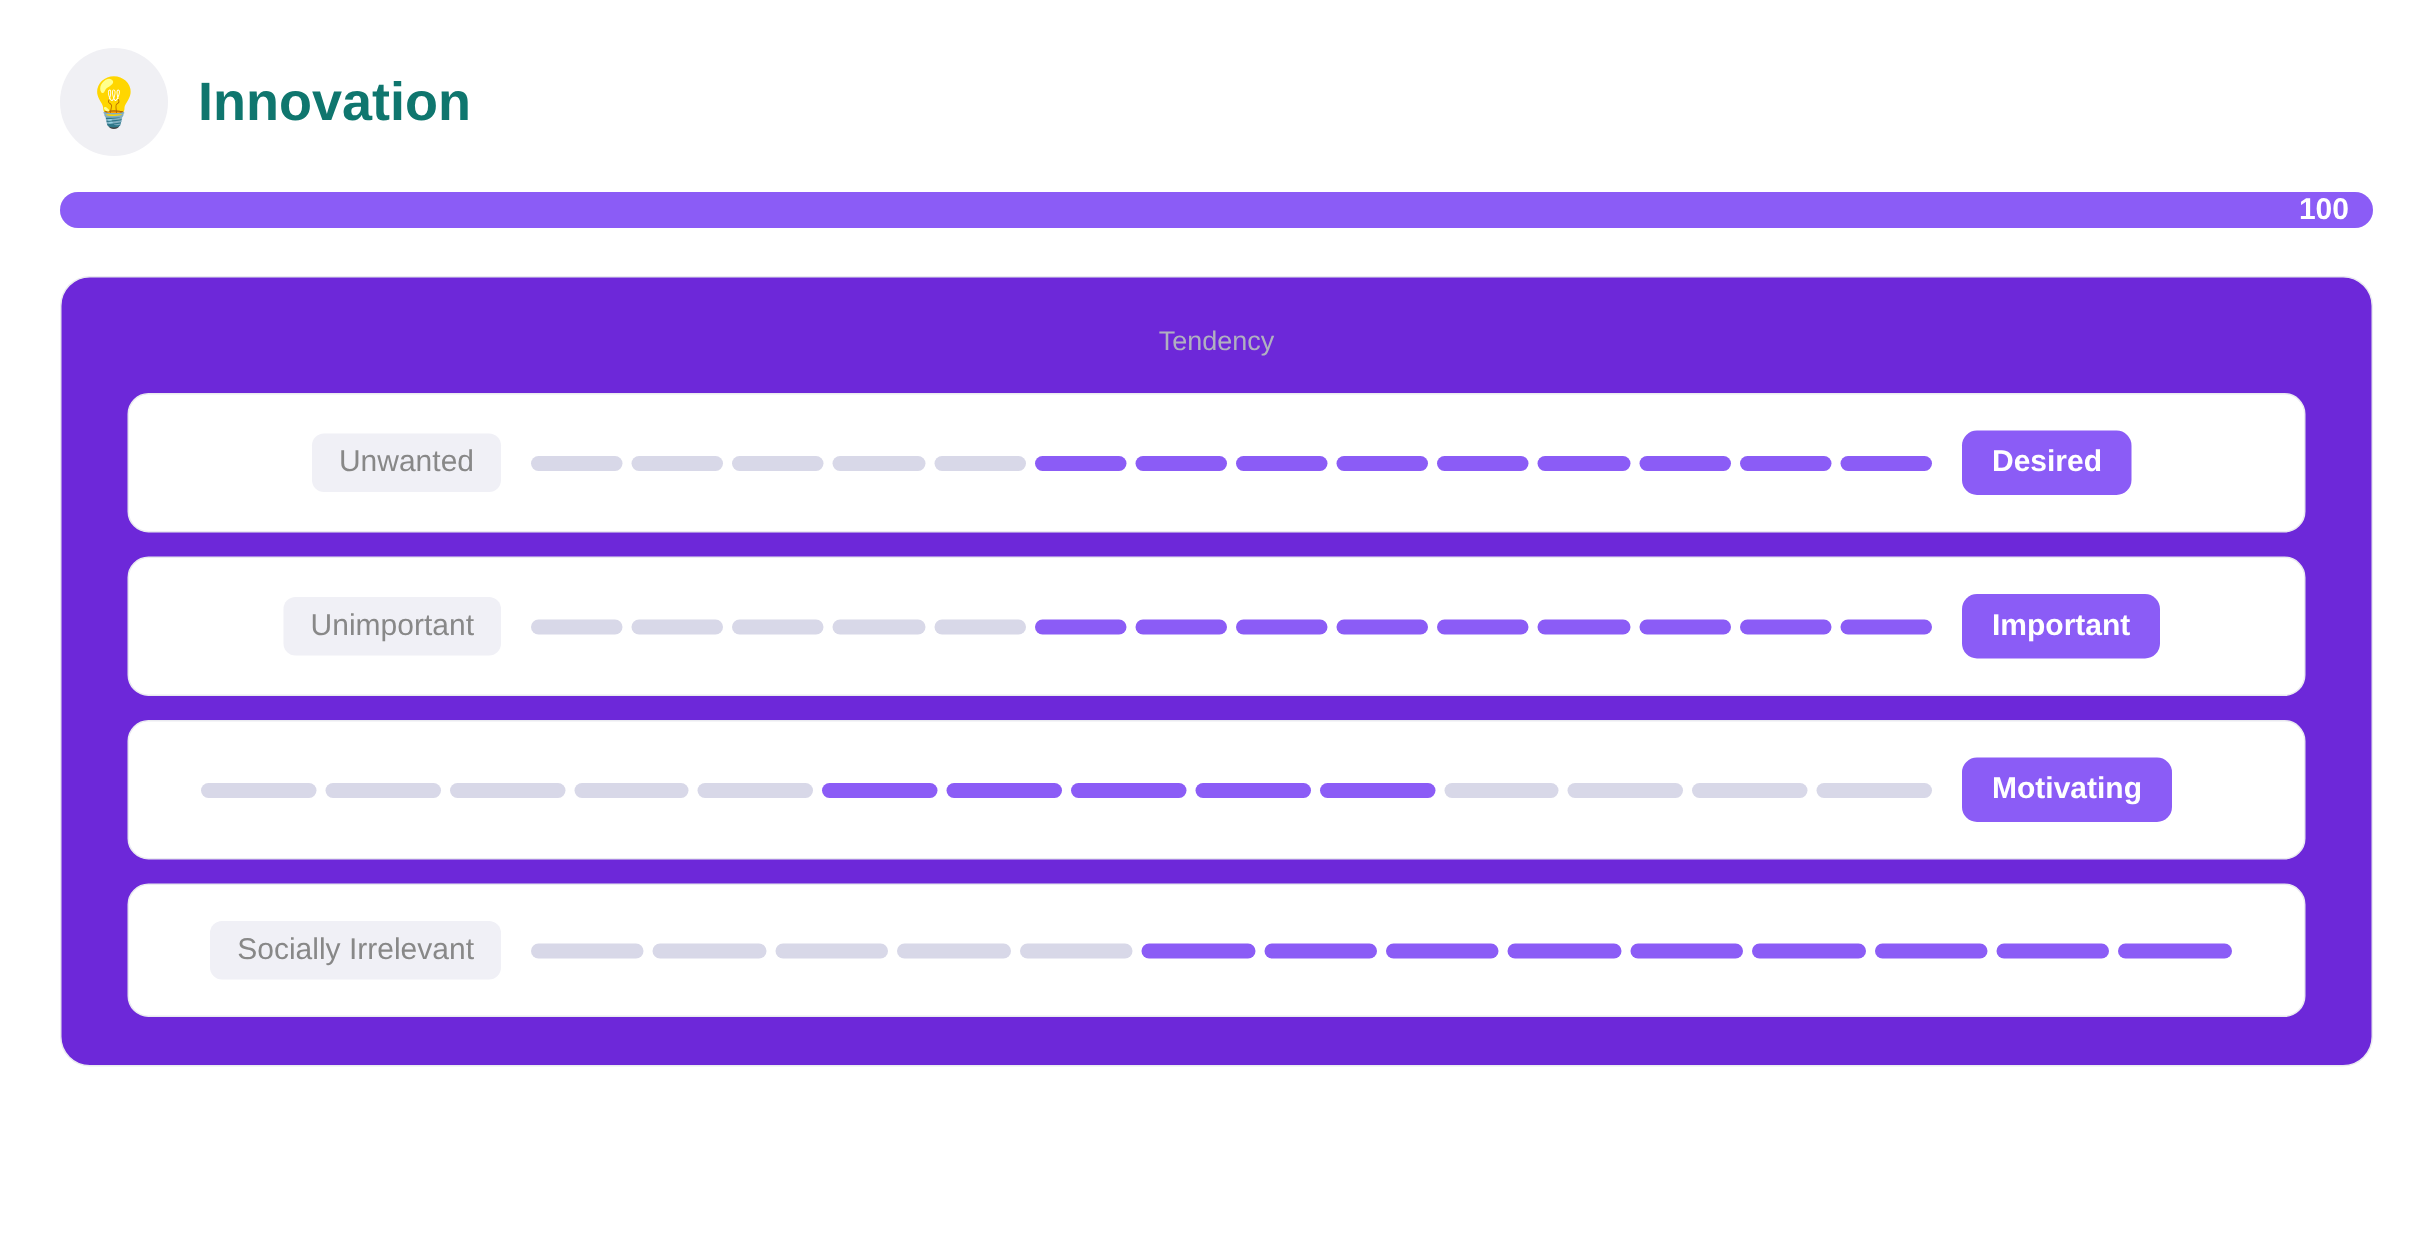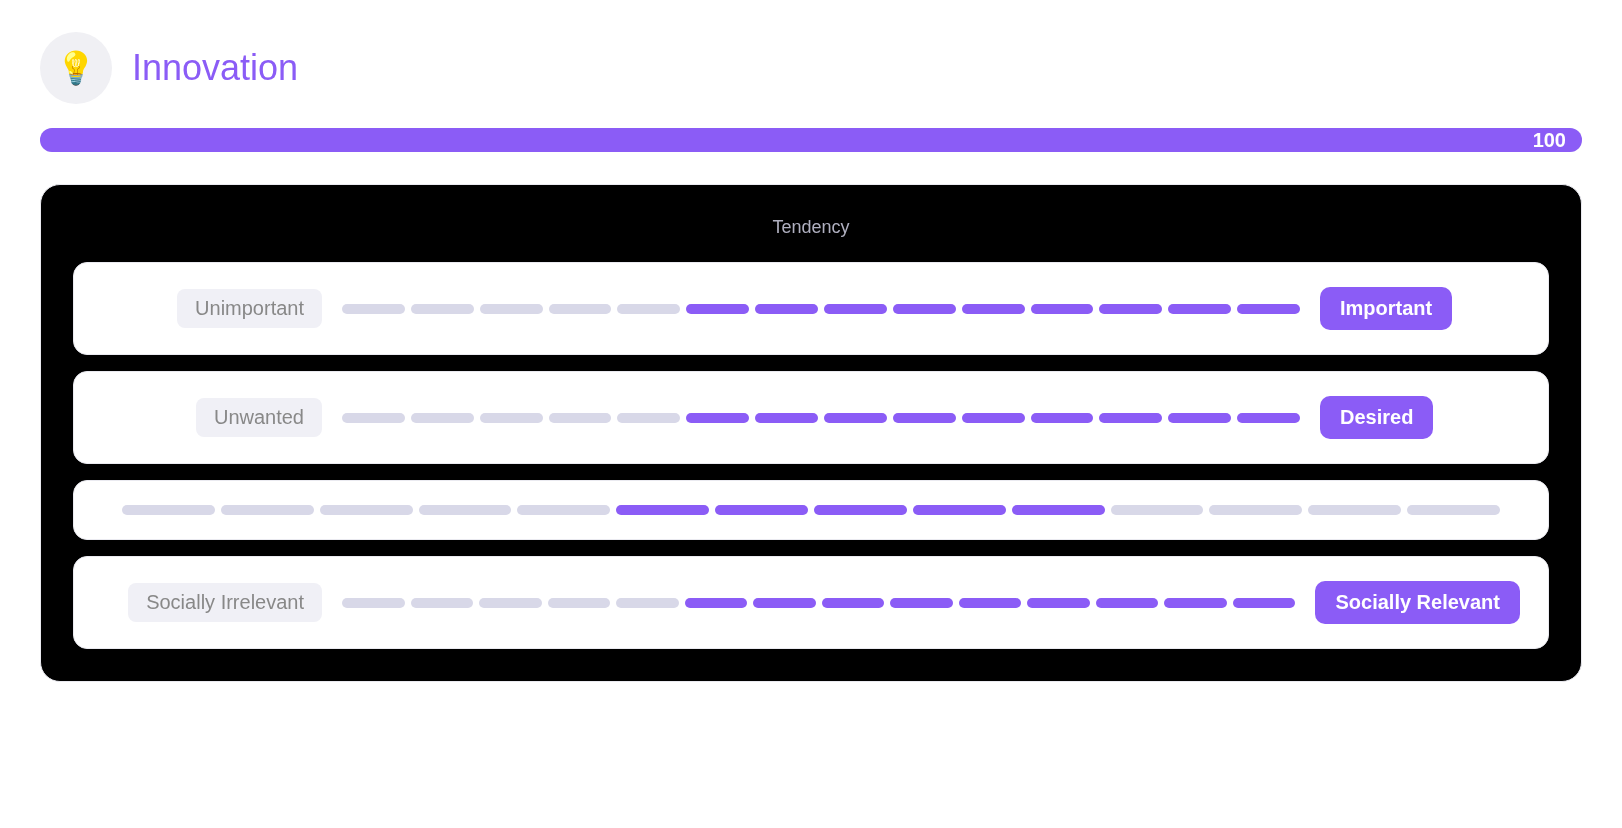--- a/index.html
+++ b/index.html
@@ -25,22 +25,22 @@
       background: #f0f0f4;
       display: flex;
       align-items: center;
       justify-content: center;
       font-size: 32px;
       flex-shrink: 0;
     }
 
     .title {
       font-size: 36px;
-      font-weight: 400;
-      color: #8b5cf6;
+      font-weight: 700;
+      color: #0f766e;
     }
 
     .progress-bar-container {
       width: 100%;
       height: 24px;
       background: #e8e8f0;
       border-radius: 20px;
       overflow: visible;
       margin-bottom: 32px;
       position: relative;
@@ -57,23 +57,23 @@
       position: relative;
     }
 
     .progress-bar-value {
       color: #fff;
       font-size: 20px;
       font-weight: 700;
     }
 
     .card {
-      background: #000000;
+      background: #6d28d9;
       border-radius: 20px;
-      padding: 32px 32px;
+      padding: 32px 44px;
       border: 1px solid #eaeaf0;
       margin-top: 12px;
     }
 
     .tendency-label {
       text-align: center;
       color: #b0b0c0;
       font-size: 18px;
       margin-bottom: 24px;
       font-weight: 400;
@@ -151,91 +151,91 @@
   <div class="progress-bar-fill" style="width: 100%;">
     <span class="progress-bar-value">100</span>
   </div>
 </div>
 
 <div class="card">
   <div class="tendency-label">Tendency</div>
 
   <div id="rows-container">
       <div class="row">
+        <div class="label-left"><span class="label-pill">Unwanted</span></div>
+        <div class="segments-container">
+          <div class="seg inactive"></div>
+          <div class="seg inactive"></div>
+          <div class="seg inactive"></div>
+          <div class="seg inactive"></div>
+          <div class="seg inactive"></div>
+          <div class="seg active"></div>
+          <div class="seg active"></div>
+          <div class="seg active"></div>
+          <div class="seg active"></div>
+          <div class="seg active"></div>
+          <div class="seg active"></div>
+          <div class="seg active"></div>
+          <div class="seg active"></div>
+          <div class="seg active"></div>
+        </div>
+        <div class="label-right"><span class="label-pill-active">Desired</span></div>
+      </div>
+      <div class="row">
         <div class="label-left"><span class="label-pill">Unimportant</span></div>
         <div class="segments-container">
           <div class="seg inactive"></div>
           <div class="seg inactive"></div>
           <div class="seg inactive"></div>
           <div class="seg inactive"></div>
           <div class="seg inactive"></div>
           <div class="seg active"></div>
           <div class="seg active"></div>
           <div class="seg active"></div>
           <div class="seg active"></div>
           <div class="seg active"></div>
           <div class="seg active"></div>
           <div class="seg active"></div>
           <div class="seg active"></div>
           <div class="seg active"></div>
         </div>
         <div class="label-right"><span class="label-pill-active">Important</span></div>
       </div>
       <div class="row">
-        <div class="label-left"><span class="label-pill">Unwanted</span></div>
-        <div class="segments-container">
-          <div class="seg inactive"></div>
-          <div class="seg inactive"></div>
-          <div class="seg inactive"></div>
-          <div class="seg inactive"></div>
-          <div class="seg inactive"></div>
-          <div class="seg active"></div>
-          <div class="seg active"></div>
-          <div class="seg active"></div>
-          <div class="seg active"></div>
-          <div class="seg active"></div>
-          <div class="seg active"></div>
-          <div class="seg active"></div>
-          <div class="seg active"></div>
-          <div class="seg active"></div>
-        </div>
-        <div class="label-right"><span class="label-pill-active">Desired</span></div>
-      </div>
-      <div class="row">
-        <div class="segments-container">
-          <div class="seg inactive"></div>
-          <div class="seg inactive"></div>
-          <div class="seg inactive"></div>
-          <div class="seg inactive"></div>
-          <div class="seg inactive"></div>
-          <div class="seg active"></div>
-          <div class="seg active"></div>
-          <div class="seg active"></div>
-          <div class="seg active"></div>
-          <div class="seg active"></div>
-          <div class="seg inactive"></div>
-          <div class="seg inactive"></div>
-          <div class="seg inactive"></div>
-          <div class="seg inactive"></div>
-        </div>
+        <div class="segments-container">
+          <div class="seg inactive"></div>
+          <div class="seg inactive"></div>
+          <div class="seg inactive"></div>
+          <div class="seg inactive"></div>
+          <div class="seg inactive"></div>
+          <div class="seg active"></div>
+          <div class="seg active"></div>
+          <div class="seg active"></div>
+          <div class="seg active"></div>
+          <div class="seg active"></div>
+          <div class="seg inactive"></div>
+          <div class="seg inactive"></div>
+          <div class="seg inactive"></div>
+          <div class="seg inactive"></div>
+        </div>
+        <div class="label-right"><span class="label-pill-active">Motivating</span></div>
       </div>
       <div class="row">
         <div class="label-left"><span class="label-pill">Socially Irrelevant</span></div>
         <div class="segments-container">
           <div class="seg inactive"></div>
           <div class="seg inactive"></div>
           <div class="seg inactive"></div>
           <div class="seg inactive"></div>
           <div class="seg inactive"></div>
           <div class="seg active"></div>
           <div class="seg active"></div>
           <div class="seg active"></div>
           <div class="seg active"></div>
           <div class="seg active"></div>
           <div class="seg active"></div>
           <div class="seg active"></div>
           <div class="seg active"></div>
           <div class="seg active"></div>
         </div>
-        <div class="label-right"><span class="label-pill-active">Socially Relevant</span></div>
       </div>
     </div>
 </div>
 
 </body></html>

